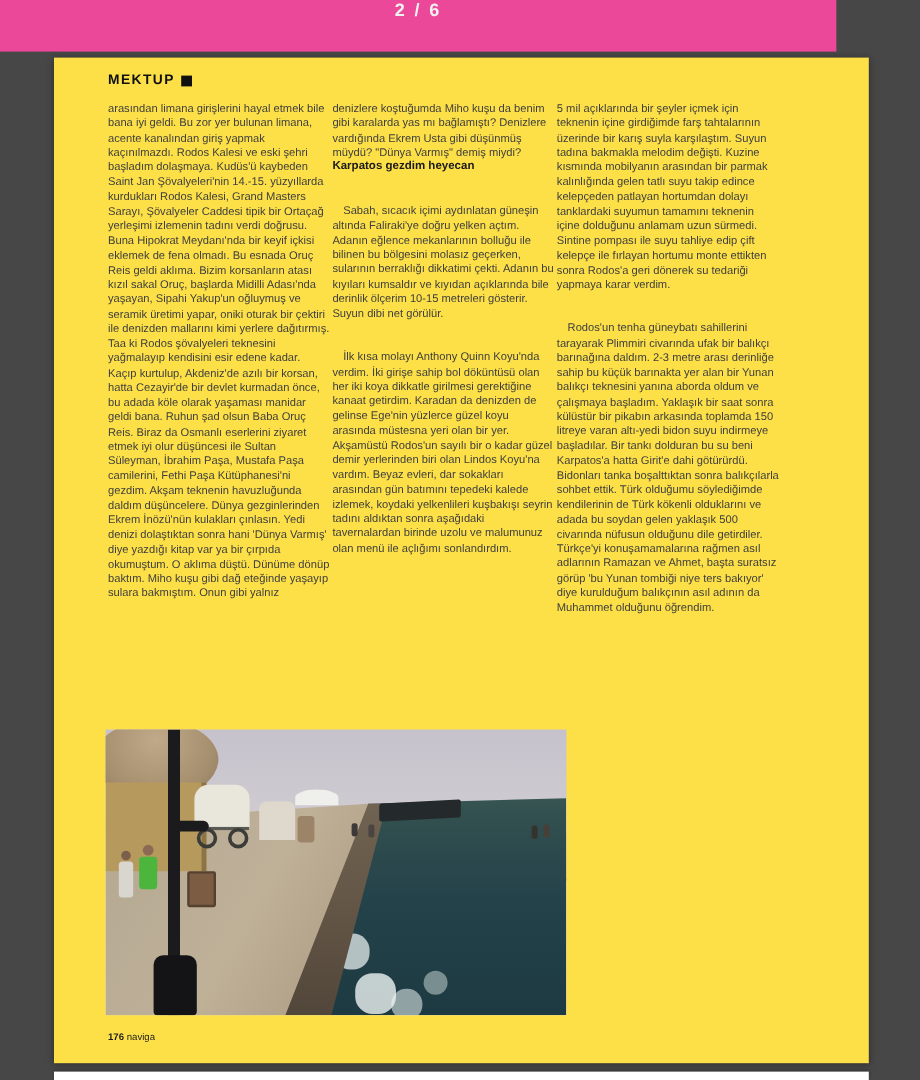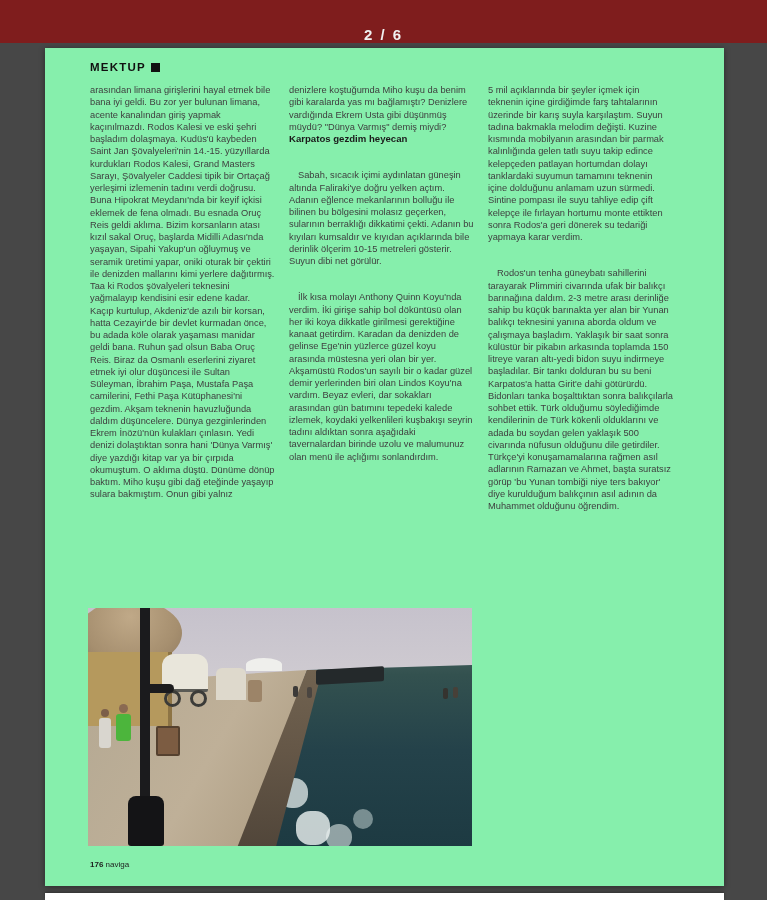--- a/index.html
+++ b/index.html
@@ -1,32 +1,32 @@
 <!DOCTYPE html>
 <html><head>
 <meta charset="utf-8">
 <style>
   * { margin:0; padding:0; box-sizing:border-box; }
   html,body { width:767px; height:900px; overflow:hidden; }
   body { font-family:"Liberation Sans", sans-serif; background:#474747; position:relative; }
 
-  .topbar { position:absolute; top:0; left:0; width:767px; height:43px; background:#7f1d1d;
-            display:flex; align-items:flex-end; justify-content:center; z-index:6; }
+  .topbar { position:absolute; top:0; left:0; width:697px; height:43px; background:#ec4899;
+            display:flex; align-items:flex-start; justify-content:center; z-index:6; }
   .page-indicator { color:#f1f1f1; font-size:15px; font-weight:bold; letter-spacing:2px; }
 
-  .page { position:absolute; left:45px; top:48px; width:679px; height:838px; background:#86efac;
+  .page { position:absolute; left:45px; top:48px; width:679px; height:838px; background:#fde047;
           box-shadow:0 1px 6px rgba(0,0,0,.4); }
   .next-page { position:absolute; left:45px; top:893px; width:679px; height:7px; background:#ffffff;
                box-shadow:0 -1px 3px rgba(0,0,0,.3); }
 
   .section-header { position:absolute; left:45px; top:13px; display:flex; align-items:center; gap:5px; }
   .section-label { font-size:11.5px; font-weight:bold; letter-spacing:1.2px; color:#101010; }
   .square-icon { width:9px; height:9px; background:#101010; display:inline-block; }
 
-  .columns { position:absolute; left:45px; top:36px; width:583px; height:522px; display:flex; gap:14px; overflow:hidden; }
+  .columns { position:absolute; left:45px; top:36px; width:583px; height:522px; display:flex; gap:2px; overflow:hidden; }
   .col { width:185px; font-size:9.3px; line-height:12.25px; color:#3e3e3e; }
   .col p { margin:0; }
   .col p.ind { text-indent:9px;margin-top:24px; }
   .subhead { font-weight:bold; color:#1a1a1a; font-size:9.6px; margin-top:12px; }
 
   
   .photo-left { position:absolute; left:43px; top:560px; width:384px; height:238px; overflow:hidden; background:#cbc7cd; }
   .photo-left div { position:absolute; }
   .lp-sky { inset:0; background:linear-gradient(180deg,#c6c2cc 0%,#cfcbd1 30%,#d7d2d2 48%,#d8d2c8 58%); }
   .lp-buildings { left:78px; right:0; top:86px; height:40px;

